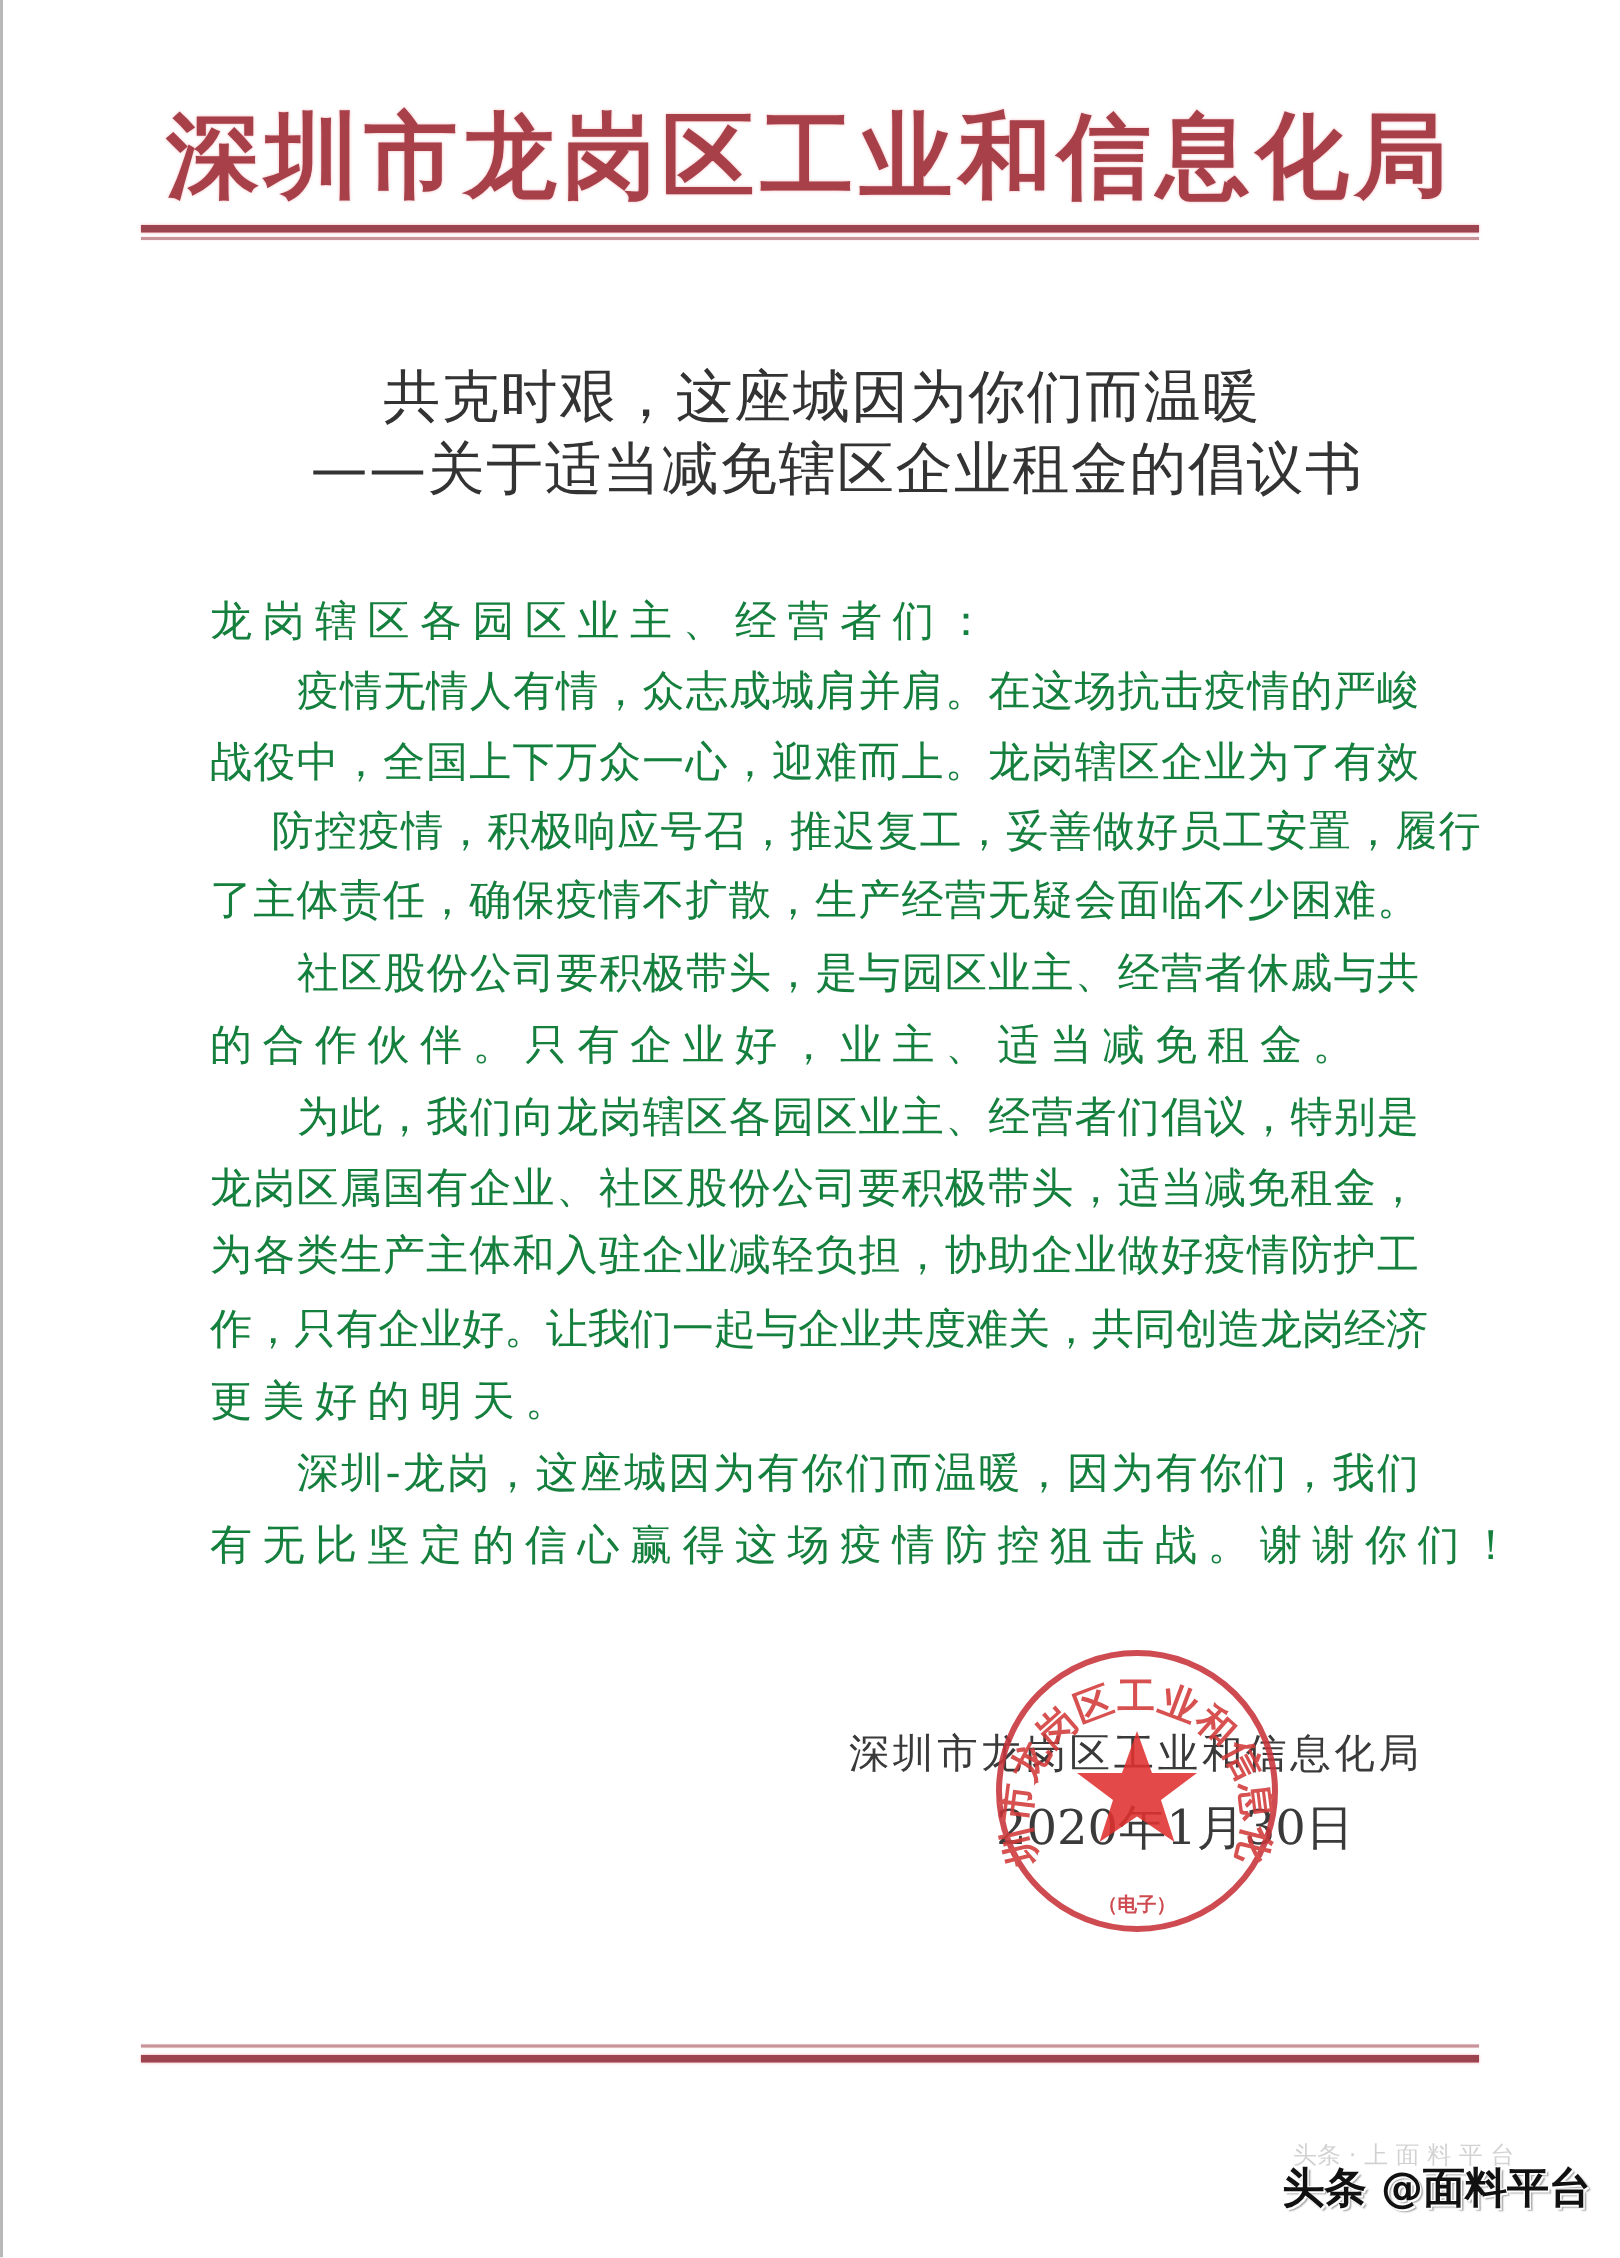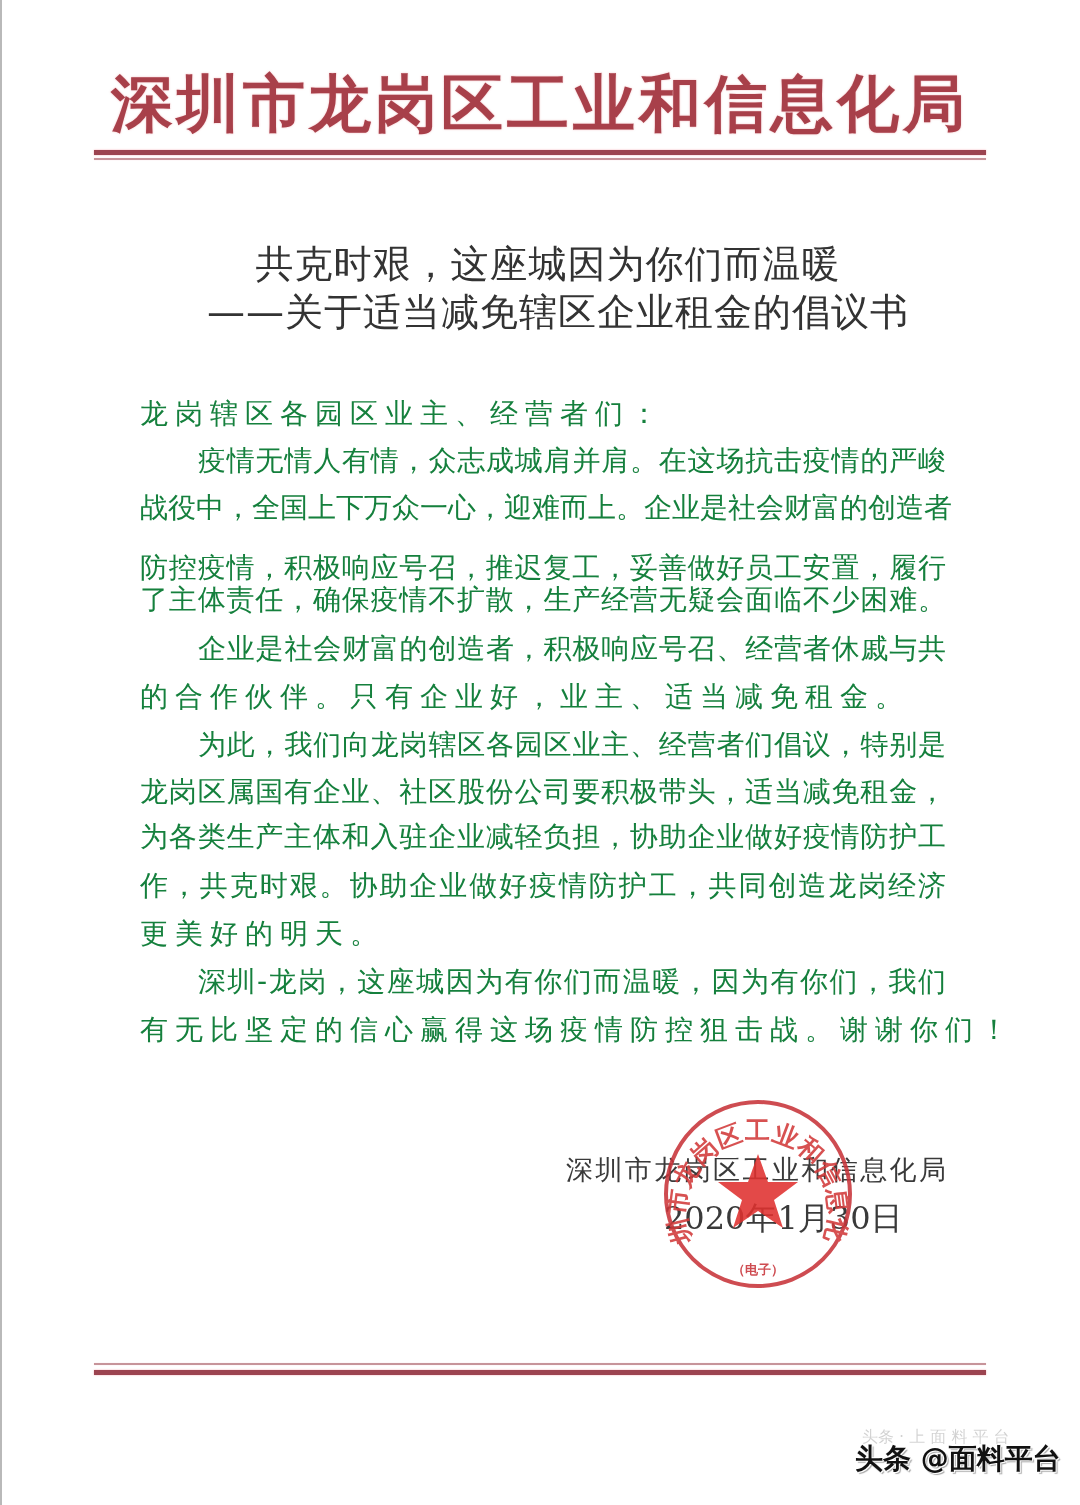--- a/index.html
+++ b/index.html
@@ -86,31 +86,31 @@
 
 <div class="rule rule-thick" style="top:150px;"></div>
 <div class="rule rule-thin" style="top:158px;"></div>
 
 <div class="title title-1">共克时艰，这座城因为你们而温暖</div>
 <div class="title title-2">——关于适当减免辖区企业租金的倡议书</div>
 
 <div class="body-line salutation" style="top:394px;">龙岗辖区各园区业主、经营者们：</div>
 
 <div class="body-line indent" style="top:441px;">疫情无情人有情，众志成城肩并肩。在这场抗击疫情的严峻</div>
-<div class="body-line" style="top:488px;">战役中，全国上下万众一心，迎难而上。企业是社会财富的创造者</div>
-<div class="body-line" style="top:548px;">防控疫情，积极响应号召，推迟复工，妥善做好员工安置，履行</div>
+<div class="body-line" style="top:488px;">战役中，全国上下万众一心，迎难而上。龙岗辖区企业为了有效</div>
+<div class="body-line" style="top:534px;margin-left:41px;">防控疫情，积极响应号召，推迟复工，妥善做好员工安置，履行</div>
 <div class="body-line" style="top:580px;">了主体责任，确保疫情不扩散，生产经营无疑会面临不少困难。</div>
 
-<div class="body-line indent" style="top:629px;">企业是社会财富的创造者，积极响应号召、经营者休戚与共</div>
+<div class="body-line indent" style="top:629px;">社区股份公司要积极带头，是与园区业主、经营者休戚与共</div>
 <div class="body-line last" style="top:677px;">的合作伙伴。只有企业好，业主、适当减免租金。</div>
 
 <div class="body-line indent" style="top:725px;">为此，我们向龙岗辖区各园区业主、经营者们倡议，特别是</div>
 <div class="body-line" style="top:772px;">龙岗区属国有企业、社区股份公司要积极带头，适当减免租金，</div>
 <div class="body-line" style="top:817px;">为各类生产主体和入驻企业减轻负担，协助企业做好疫情防护工</div>
-<div class="body-line" style="top:866px;">作，共克时艰。协助企业做好疫情防护工，共同创造龙岗经济</div>
+<div class="body-line" style="top:866px;">作，只有企业好。让我们一起与企业共度难关，共同创造龙岗经济</div>
 <div class="body-line last" style="top:914px;">更美好的明天。</div>
 
 <div class="body-line indent" style="top:962px;">深圳-龙岗，这座城因为有你们而温暖，因为有你们，我们</div>
 <div class="body-line last" style="top:1010px;">有无比坚定的信心赢得这场疫情防控狙击战。谢谢你们！</div>
 
 <div class="signature">深圳市龙岗区工业和信息化局</div>
 <div class="date">2020年1月30日</div>
 
 <svg class="stamp" viewBox="0 0 192 192">
   <defs>

